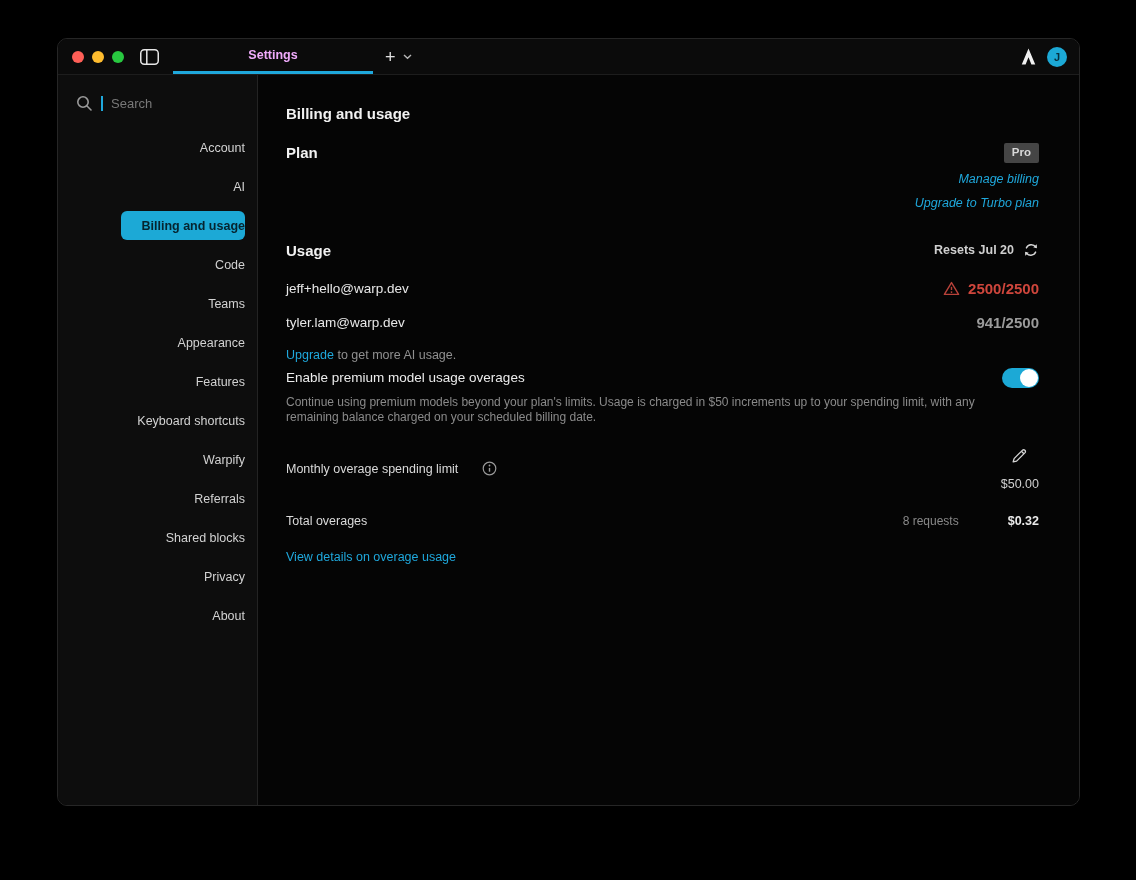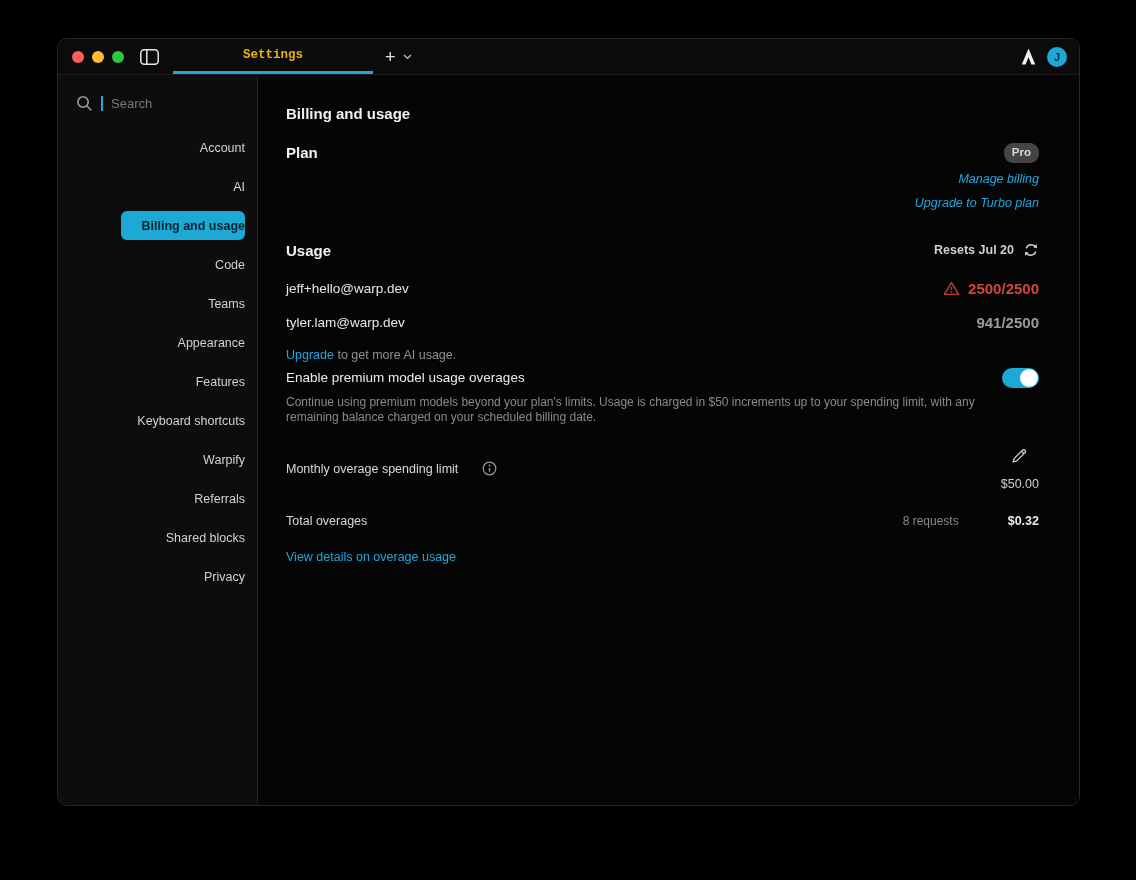--- a/index.html
+++ b/index.html
@@ -19,21 +19,21 @@
   }
   .traffic{display:flex;gap:8px;margin-right:16px;}
   .light{width:12px;height:12px;border-radius:50%;}
   .light.red{background:#ff5f57;}
   .light.yellow{background:#febc2e;}
   .light.green{background:#28c840;}
   .sidebar-toggle{display:flex;align-items:center;margin-right:14px;cursor:pointer;}
   .tab{
     width:200px;height:100%;display:flex;align-items:center;justify-content:center;
     box-sizing:border-box;border-bottom:3px solid #1fa8dc;
-    color:#eab308;font-size:12.5px;font-weight:700;cursor:pointer;font-family:Liberation Mono, monospace;
+    color:#f0abfc;font-size:12.5px;font-weight:700;cursor:pointer;
   }
   .newtab{display:flex;align-items:center;gap:7px;margin-left:12px;}
   .plus{color:#e0e0e0;font-size:18px;font-weight:400;line-height:1;cursor:pointer;}
   .tb-right{margin-left:auto;display:flex;align-items:center;gap:11px;padding-right:12px;}
   .avatar{
     width:20px;height:20px;border-radius:50%;background:#1ca9d6;color:#07303f;
     font-weight:700;font-size:11px;display:flex;align-items:center;justify-content:center;cursor:pointer;
   }
   
   .body-row{flex:1;display:flex;min-height:0;}
@@ -50,21 +50,21 @@
     color:#d2d2d2;font-size:12.5px;cursor:pointer;white-space:nowrap;
   }
   .nav-item.selected{background:#1ca9d6;color:#06242f;font-weight:600;}
   
   .main{flex:1;background:#050505;padding:30px 40px 0 28px;box-sizing:border-box;}
   .row{display:flex;align-items:center;justify-content:space-between;}
   .h1{font-size:15px;font-weight:700;color:#f2f2f2;}
   .h2{font-size:15px;font-weight:700;color:#f2f2f2;}
   .plan-row{margin-top:21px;}
   .badge{background:#454545;color:#d8d8d8;font-size:11.5px;font-weight:700;
-    padding:3px 8px;border-radius:9px;line-height:1.2;}
+    padding:3px 8px;border-radius:2px;line-height:1.2;}
   .links{margin-top:9px;display:flex;flex-direction:column;align-items:flex-end;gap:10px;font-style:italic;}
   .link{color:#1fa8dc;font-size:12.5px;cursor:pointer;text-decoration:none;}
   .usage-row{margin-top:32px;}
   .resets{display:flex;align-items:center;gap:9px;color:#cfcfcf;font-size:12.5px;font-weight:bold;}
   .refresh{display:flex;cursor:pointer;}
   .acct-row1{margin-top:21px;}
   .acct-row2{margin-top:17px;}
   .email{font-size:13.5px;color:#e8e8e8;}
   .usage-num{font-size:15px;font-weight:700;}
   .danger-group{display:flex;align-items:center;gap:8px;color:#cf463c;}
@@ -139,20 +139,21 @@
         <div class="nav-item selected">Billing and usage</div>
         <div class="nav-item">Code</div>
         <div class="nav-item">Teams</div>
         <div class="nav-item">Appearance</div>
         <div class="nav-item">Features</div>
         <div class="nav-item">Keyboard shortcuts</div>
         <div class="nav-item">Warpify</div>
         <div class="nav-item">Referrals</div>
         <div class="nav-item">Shared blocks</div>
         <div class="nav-item">Privacy</div>
+        <div class="nav-item">About</div>
       </div>
     </div>
 
     <div class="main">
       <div class="h1">Billing and usage</div>
 
       <div class="row plan-row">
         <div class="h2">Plan</div>
         <div class="badge">Pro</div>
       </div>

